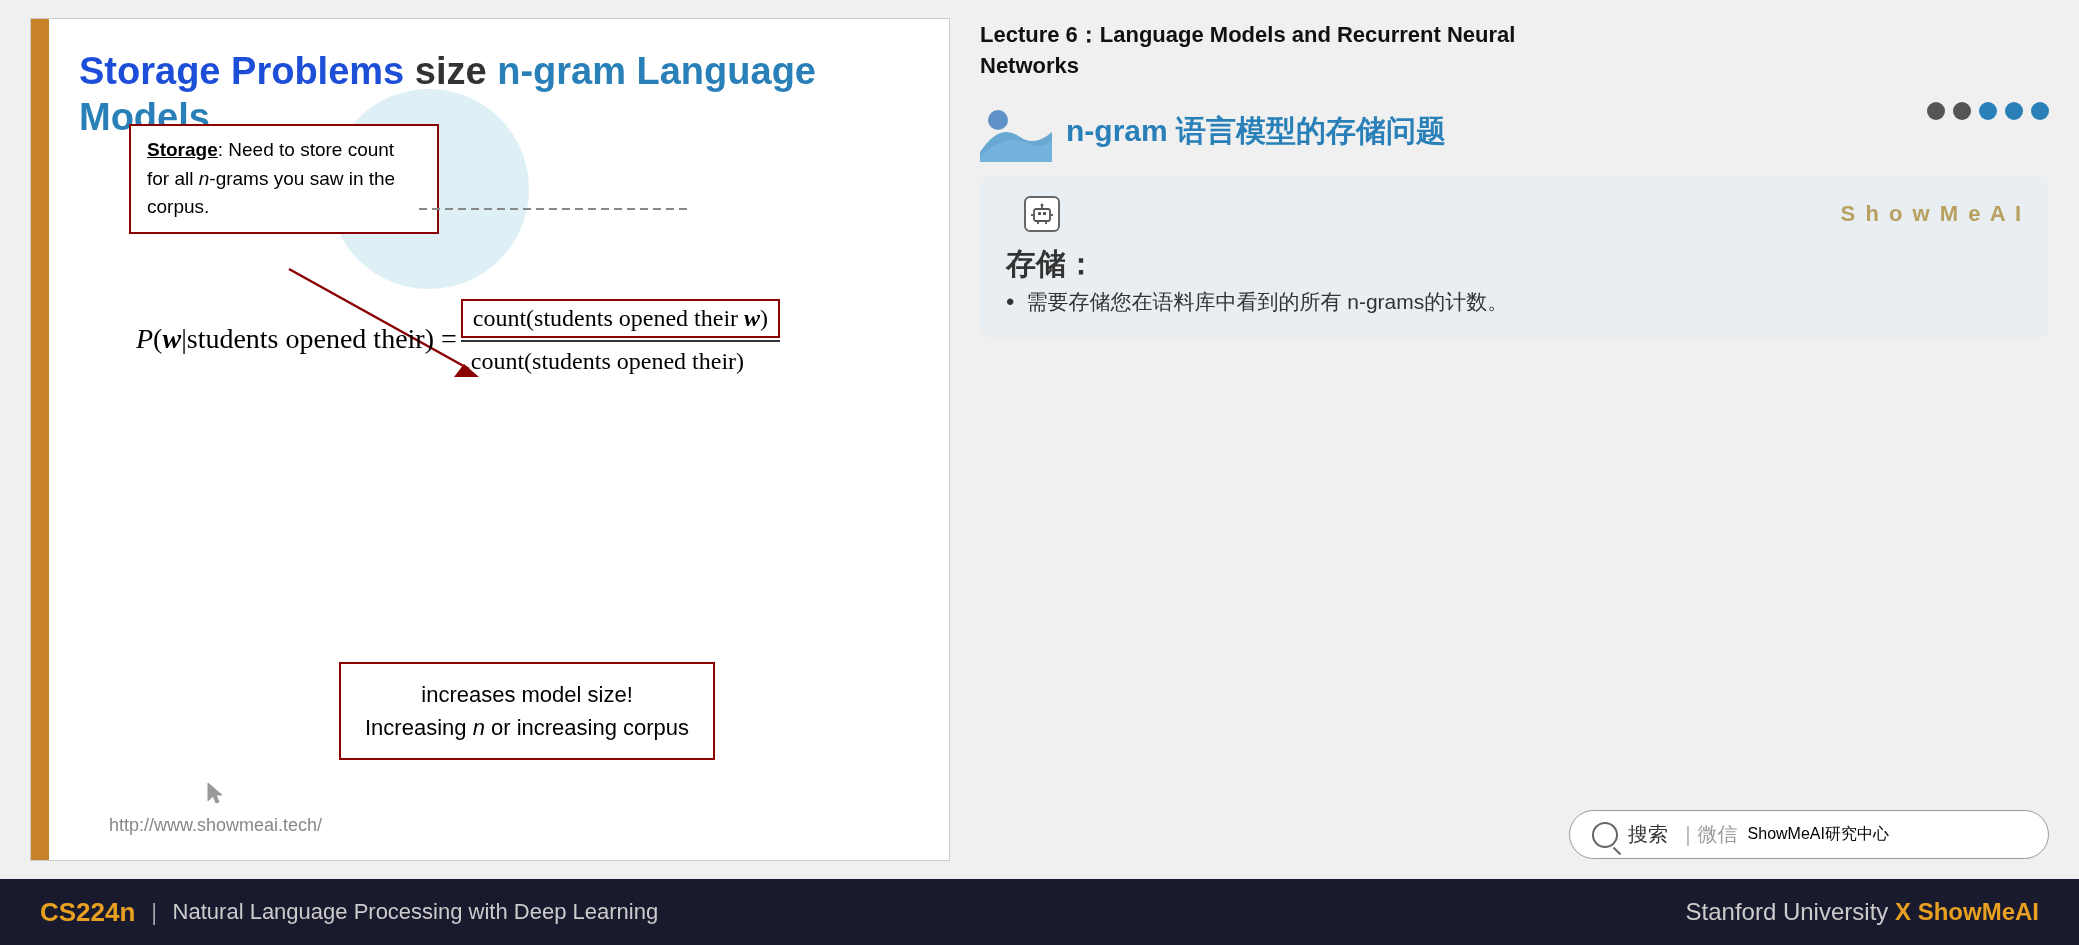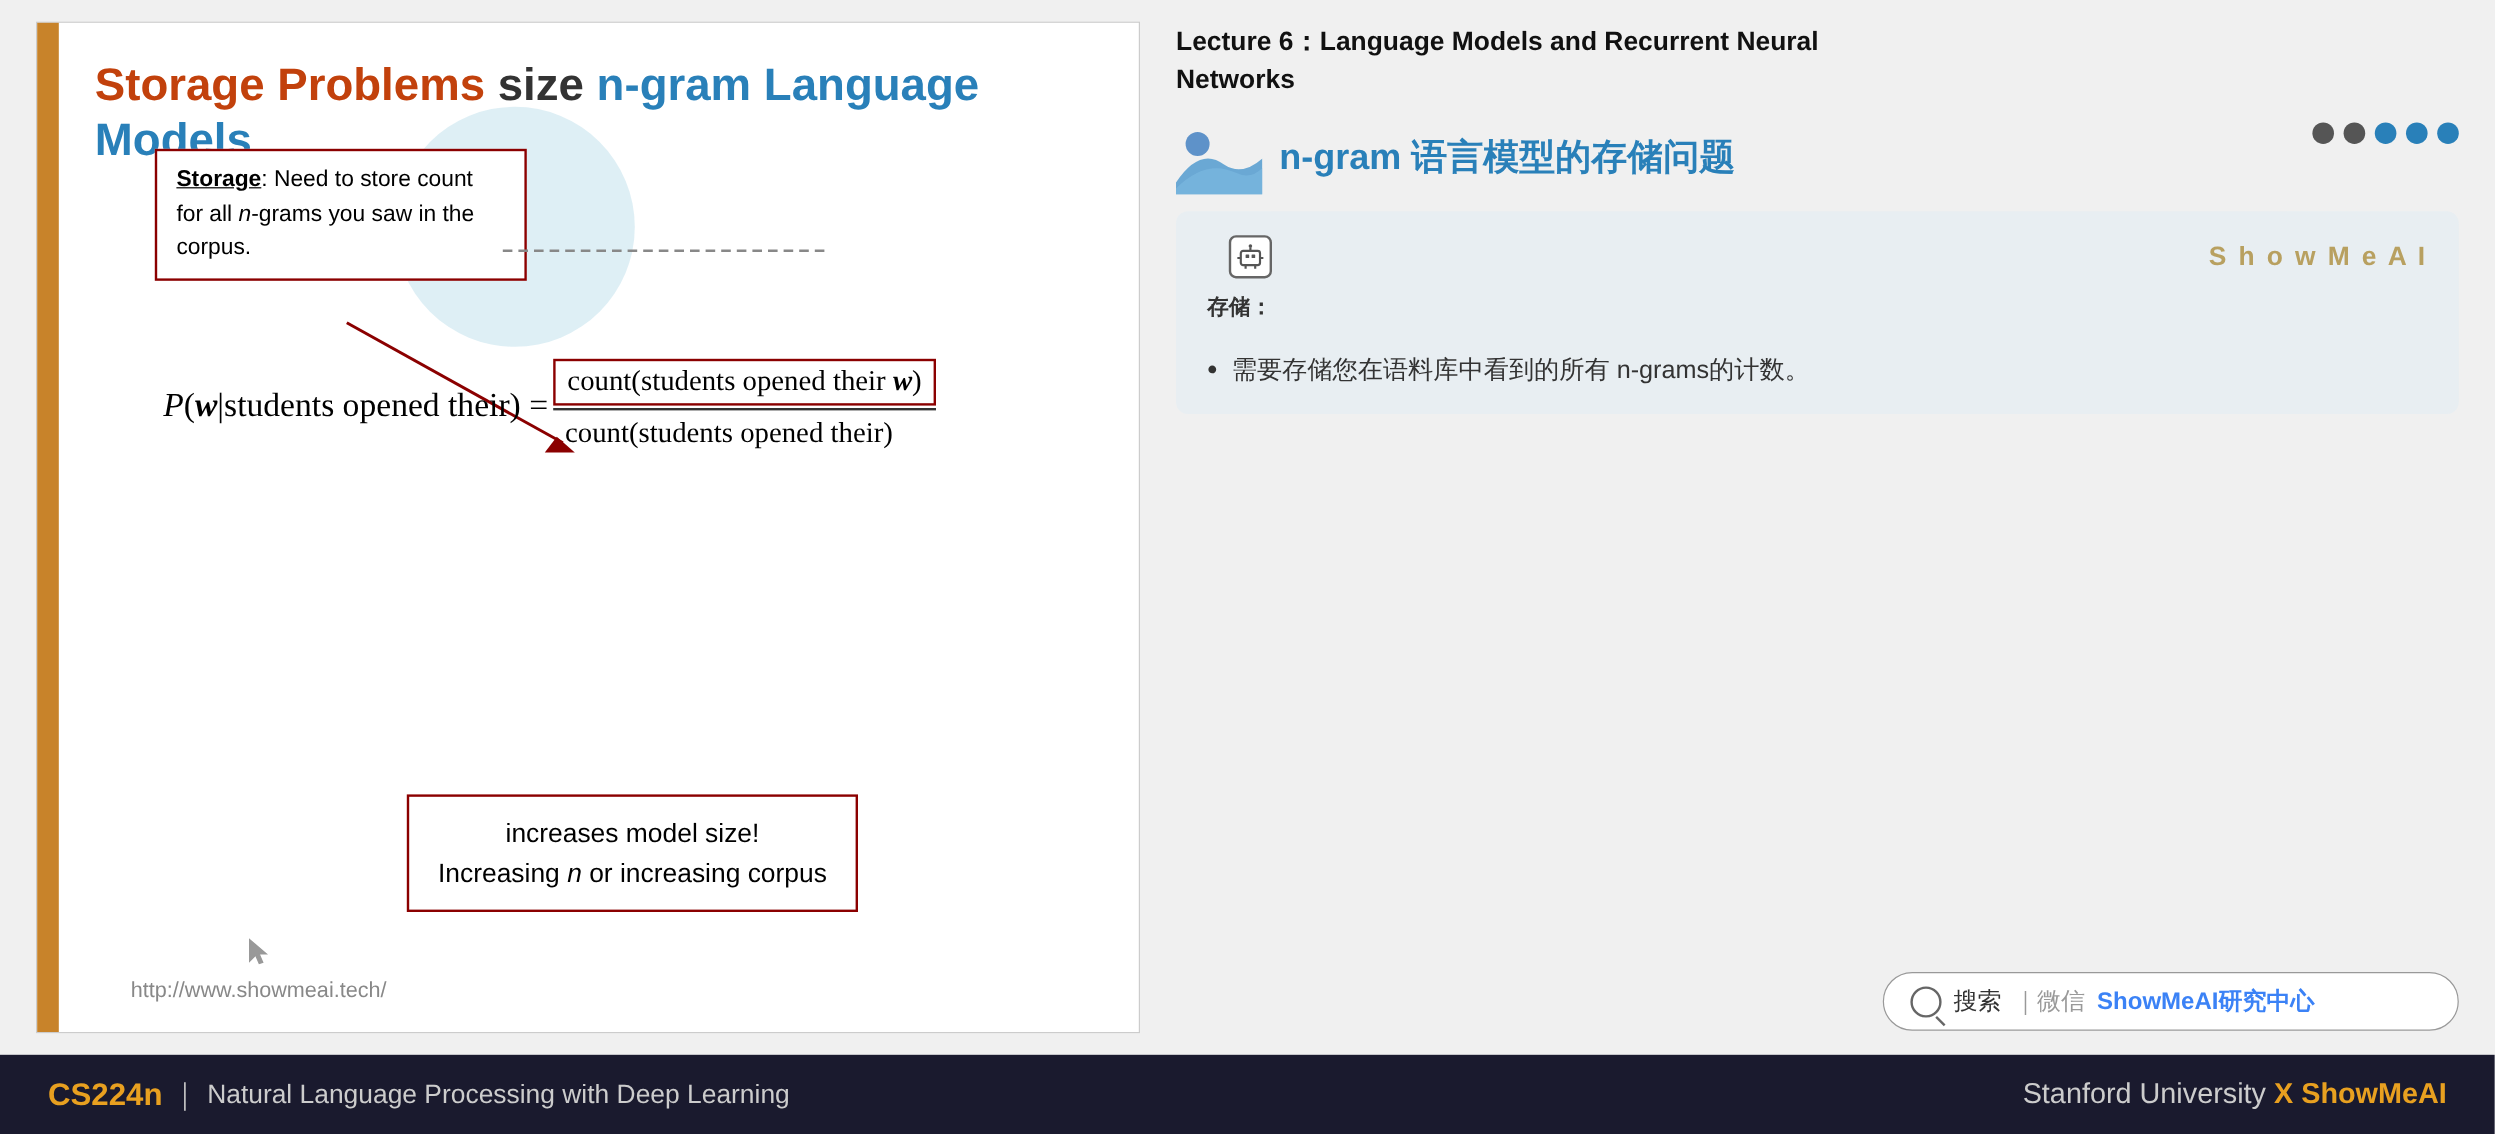--- a/index.html
+++ b/index.html
@@ -46,21 +46,21 @@
     }
 
     .slide-title {
       font-size: 38px;
       font-weight: bold;
       font-family: Arial, sans-serif;
       margin-bottom: 40px;
       line-height: 1.2;
     }
     .slide-title-storage {
-      color: #c2410c;
+      color: #1d4ed8;
     }
     .slide-title-with {
       color: #333;
     }
     .slide-title-ngram {
       color: #2980b9;
     }
 
     
     .storage-box {
@@ -257,25 +257,25 @@
 
     .showmeai-label {
       font-size: 22px;
       font-family: Arial, sans-serif;
       font-weight: bold;
       color: #b8a060;
       letter-spacing: 2px;
     }
 
     .card-storage-title {
-      font-size: 18px;
+      font-size: 30px;
       font-family: Arial, sans-serif;
       font-weight: bold;
       color: #333;
-      margin-bottom: 24px;
+      margin-bottom: 0;
     }
 
     .card-bullet {
       font-size: 21px;
       font-family: Arial, sans-serif;
       color: #333;
       line-height: 1.6;
       display: flex;
       align-items: flex-start;
       gap: 12px;
@@ -325,24 +325,24 @@
       font-family: Arial, sans-serif;
       color: #333;
     }
 
     .search-divider {
       color: #999;
       font-size: 20px;
     }
 
     .search-brand {
-      font-size: 20px;
-      font-family: Arial, sans-serif;
-      font-weight: bold;
-      color: #3b82f6;
+      font-size: 16px;
+      font-family: Arial, sans-serif;
+      font-weight: normal;
+      color: #000000;
     }
 
     
     .footer {
       height: 66px;
       background: #1a1a2e;
       display: flex;
       align-items: center;
       justify-content: space-between;
       padding: 0 40px;

